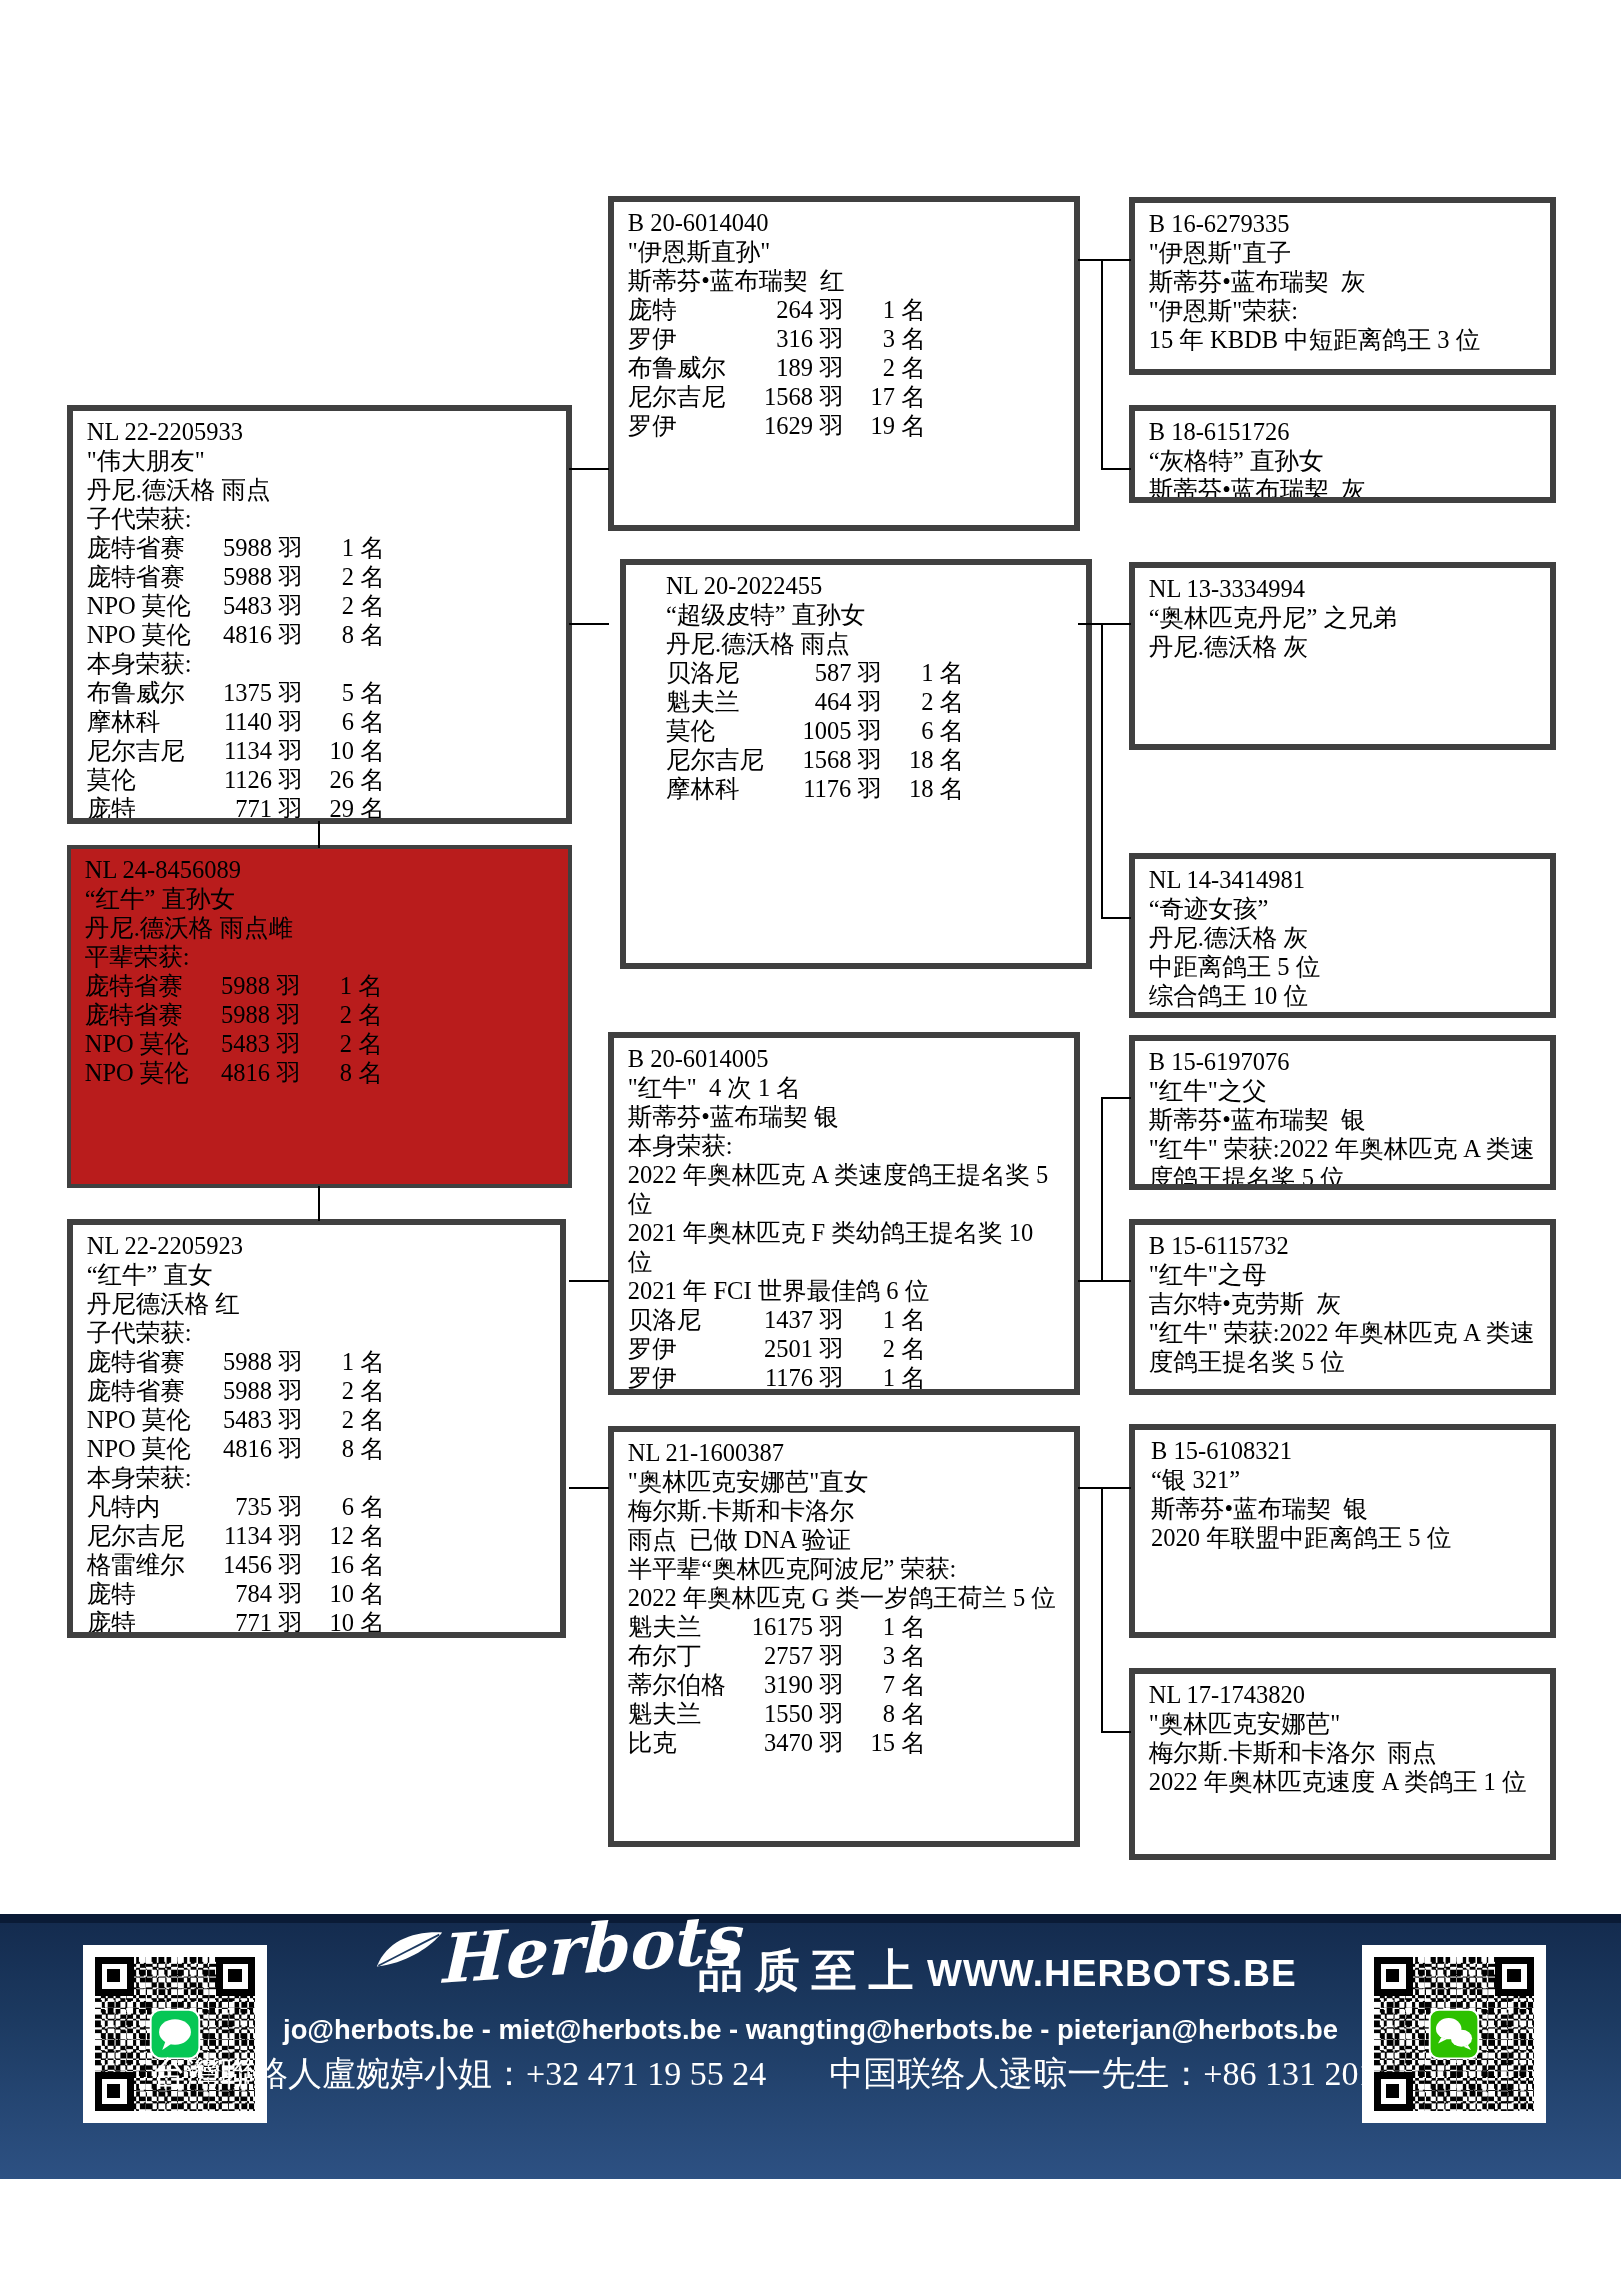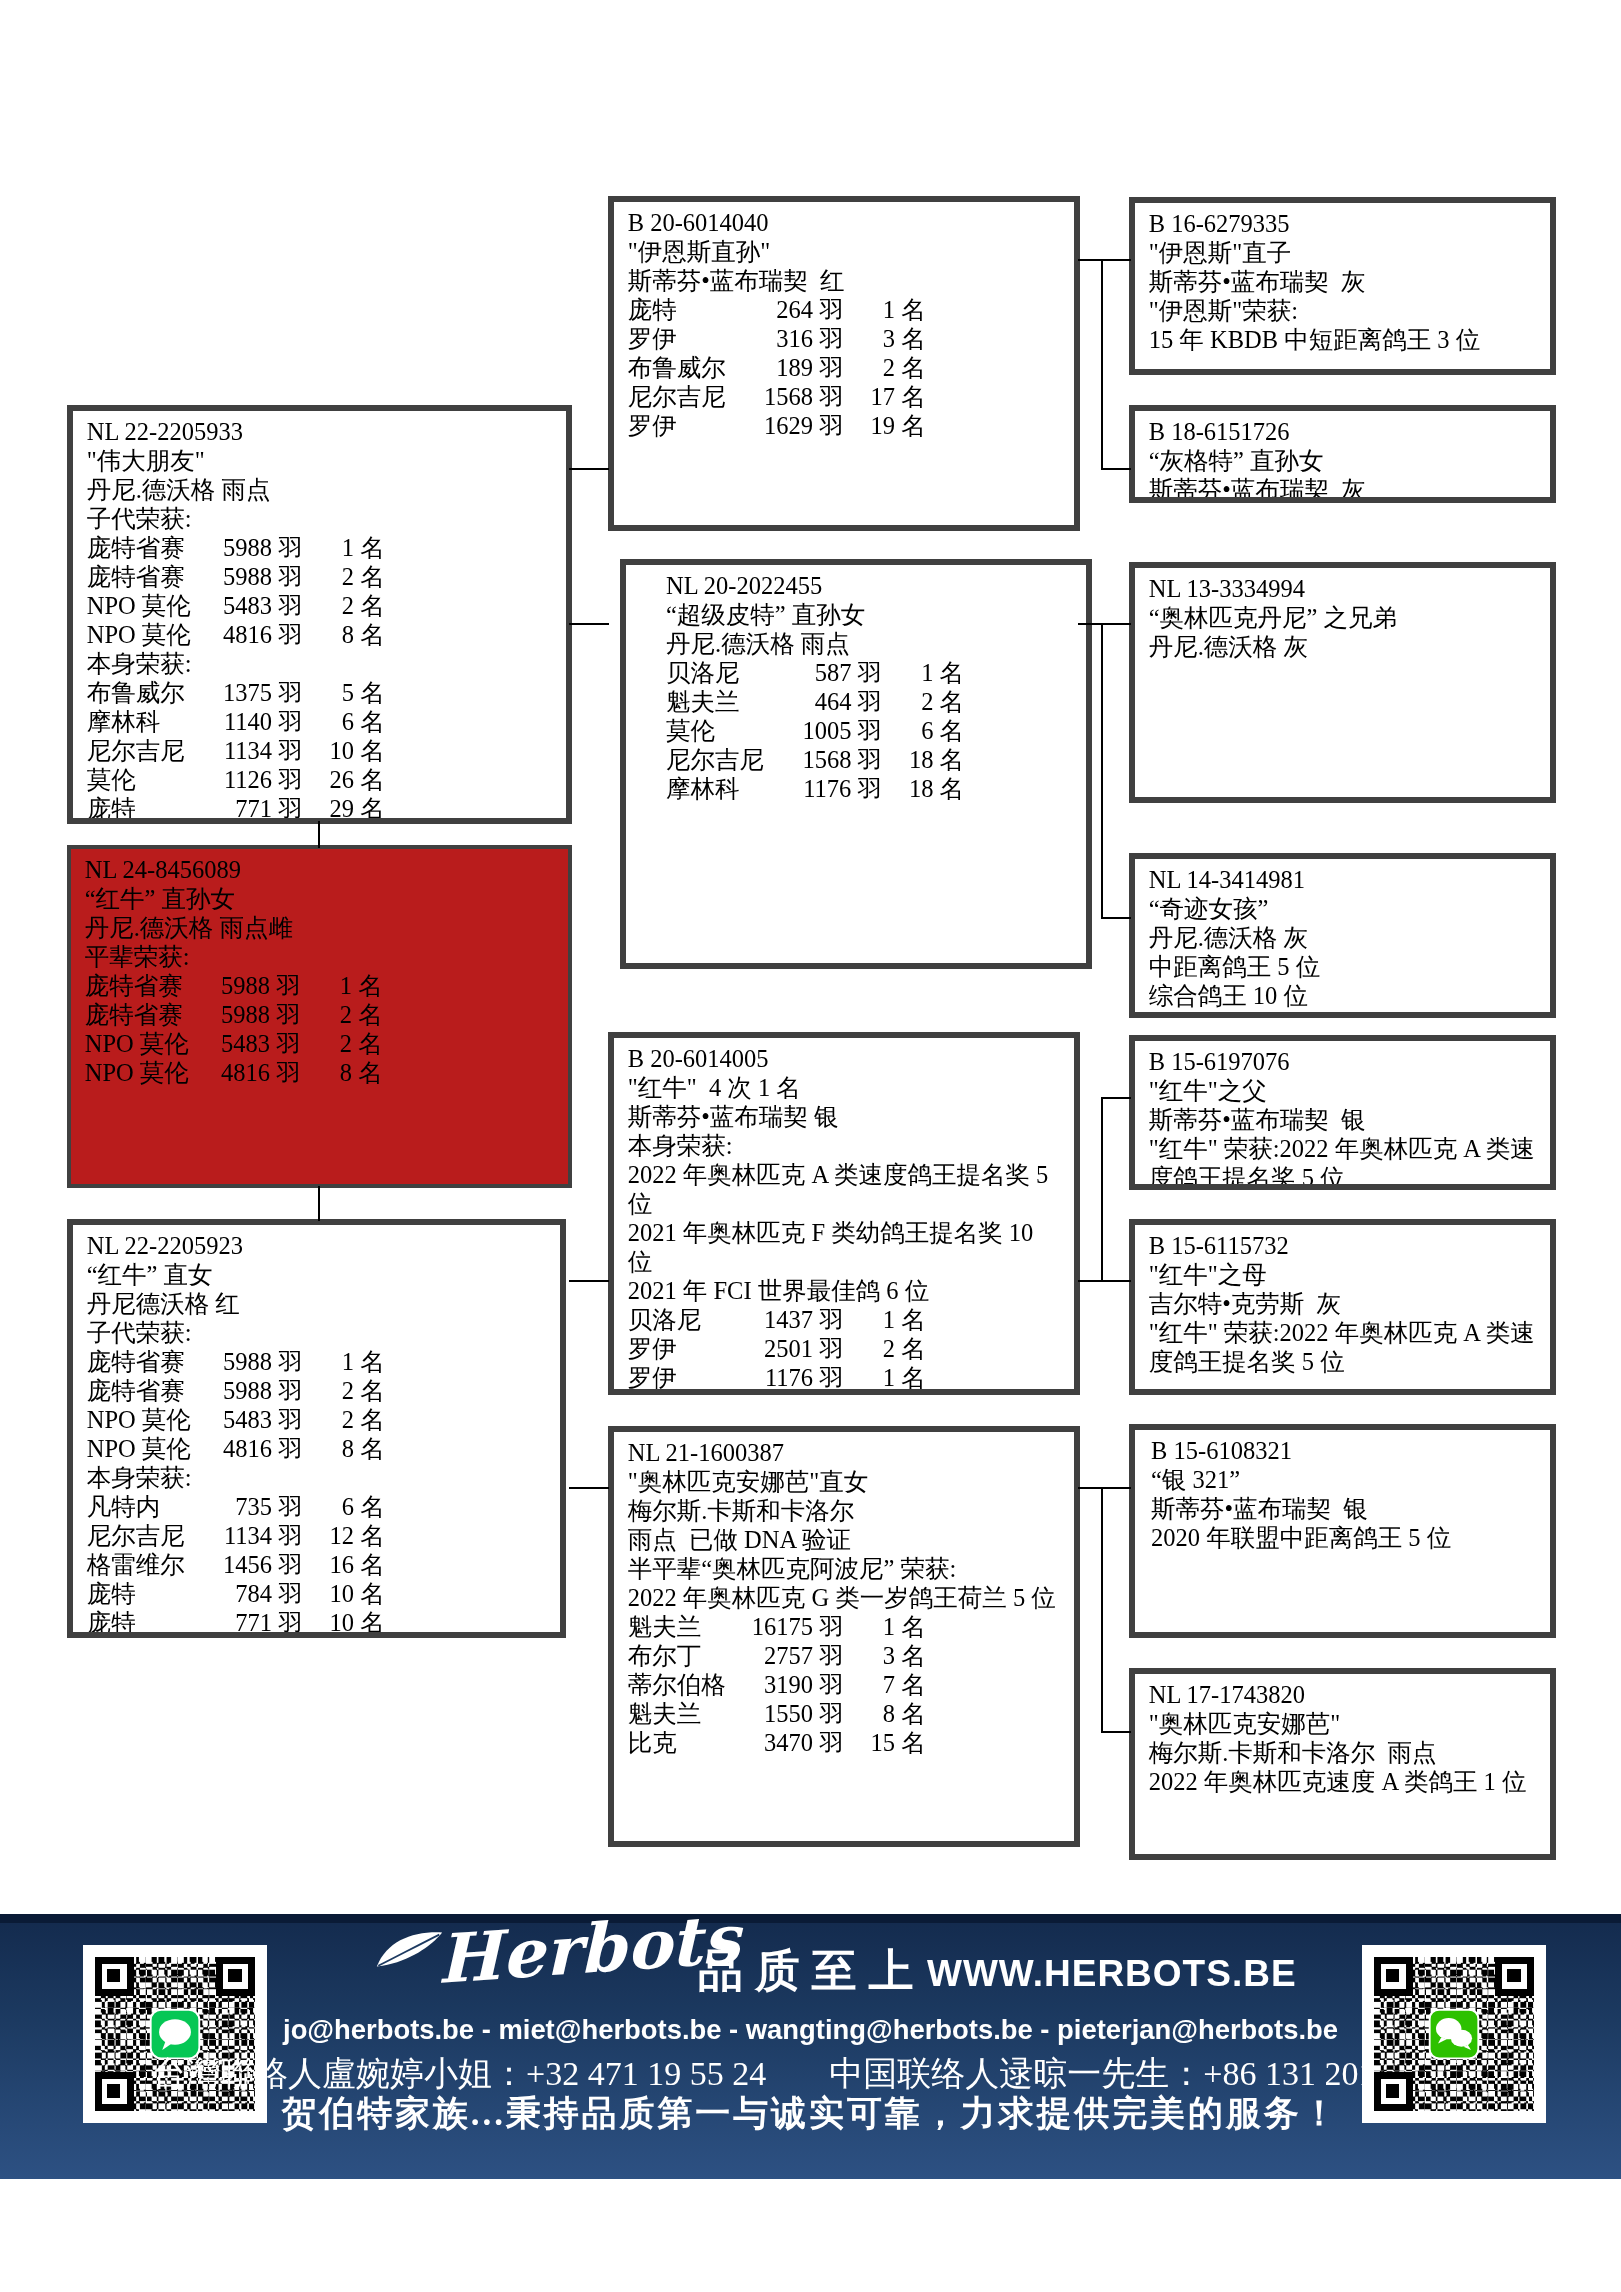--- a/index.html
+++ b/index.html
@@ -15,21 +15,21 @@
   .row .race{white-space:nowrap;}
   #box-sire   {left:67px;  top:405px;  width:505px; height:419px;}
   #box-subject{left:67px;  top:845px;  width:505px; height:343px;}
   #box-dam    {left:67px;  top:1219px; width:499px; height:419px;}
   #box-m1{left:608px; top:196px;  width:472px; height:335px;}
   #box-m2{left:620px; top:559px;  width:472px; height:410px;padding-left:40px;}
   #box-m3{left:608px; top:1032px; width:472px; height:363px;}
   #box-m4{left:608px; top:1426px; width:472px; height:421px;}
   #box-r1{left:1129px; top:197px;  width:427px; height:178px;}
   #box-r2{left:1129px; top:405px;  width:427px; height:98px;}
-  #box-r3{left:1129px; top:562px;  width:427px; height:241px;}
+  #box-r3{left:1129px; top:562px;  width:427px; height:188px;}
   #box-r4{left:1129px; top:853px;  width:427px; height:165px;}
   #box-r5{left:1129px; top:1035px; width:427px; height:155px;}
   #box-r6{left:1129px; top:1219px; width:427px; height:176px;}
   #box-r7{left:1129px; top:1424px; width:427px; height:214px;padding-left:16px;}
   #box-r8{left:1129px; top:1668px; width:427px; height:192px;}
   
   .cn{position:absolute;background:#000;}
   #cn-v1 {left:318px;  top:821px;  width:2px;  height:27.4px;}
   #cn-v2 {left:318px;  top:1186px; width:2px;  height:35px;}
   #cn-h1 {left:569px;  top:468px;  width:40px; height:2px;}
@@ -458,21 +458,20 @@
       <path d="M6 53 C 32 40, 62 24, 92 9" stroke="#1d3a61" stroke-width="2.5" fill="none"></path>
     </svg>
     <div class="brand">Herbots</div>
     <div class="tagline">品质至上</div>
     <div class="website">WWW.HERBOTS.BE</div>
     <div class="emails">jo@herbots.be - miet@herbots.be - wangting@herbots.be - pieterjan@herbots.be</div>
     <div class="contacts">
       <span>台灣聯絡人盧婉婷小姐：+32 471 19 55 24</span>
       <span>中国联络人逯晾一先生：+86 131 2015 0755</span>
     </div>
-    <div class="slogan">贺伯特家族...秉持品质第一与诚实可靠，力求提供完美的服务！</div>
 
     <div class="qr qr-right">
       <div class="qr-mat"></div>
       <div class="finder tl"></div>
       <div class="finder tr"></div>
       <div class="finder bl"></div>
       <div class="qr-icon">
         <svg viewBox="0 0 48 48" width="51" height="51">
           <rect x="1" y="1" width="46" height="46" rx="9" fill="#2DC100" stroke="#ffffff" stroke-width="2"></rect>
           <ellipse cx="19" cy="19" rx="12" ry="10" fill="#ffffff"></ellipse>

